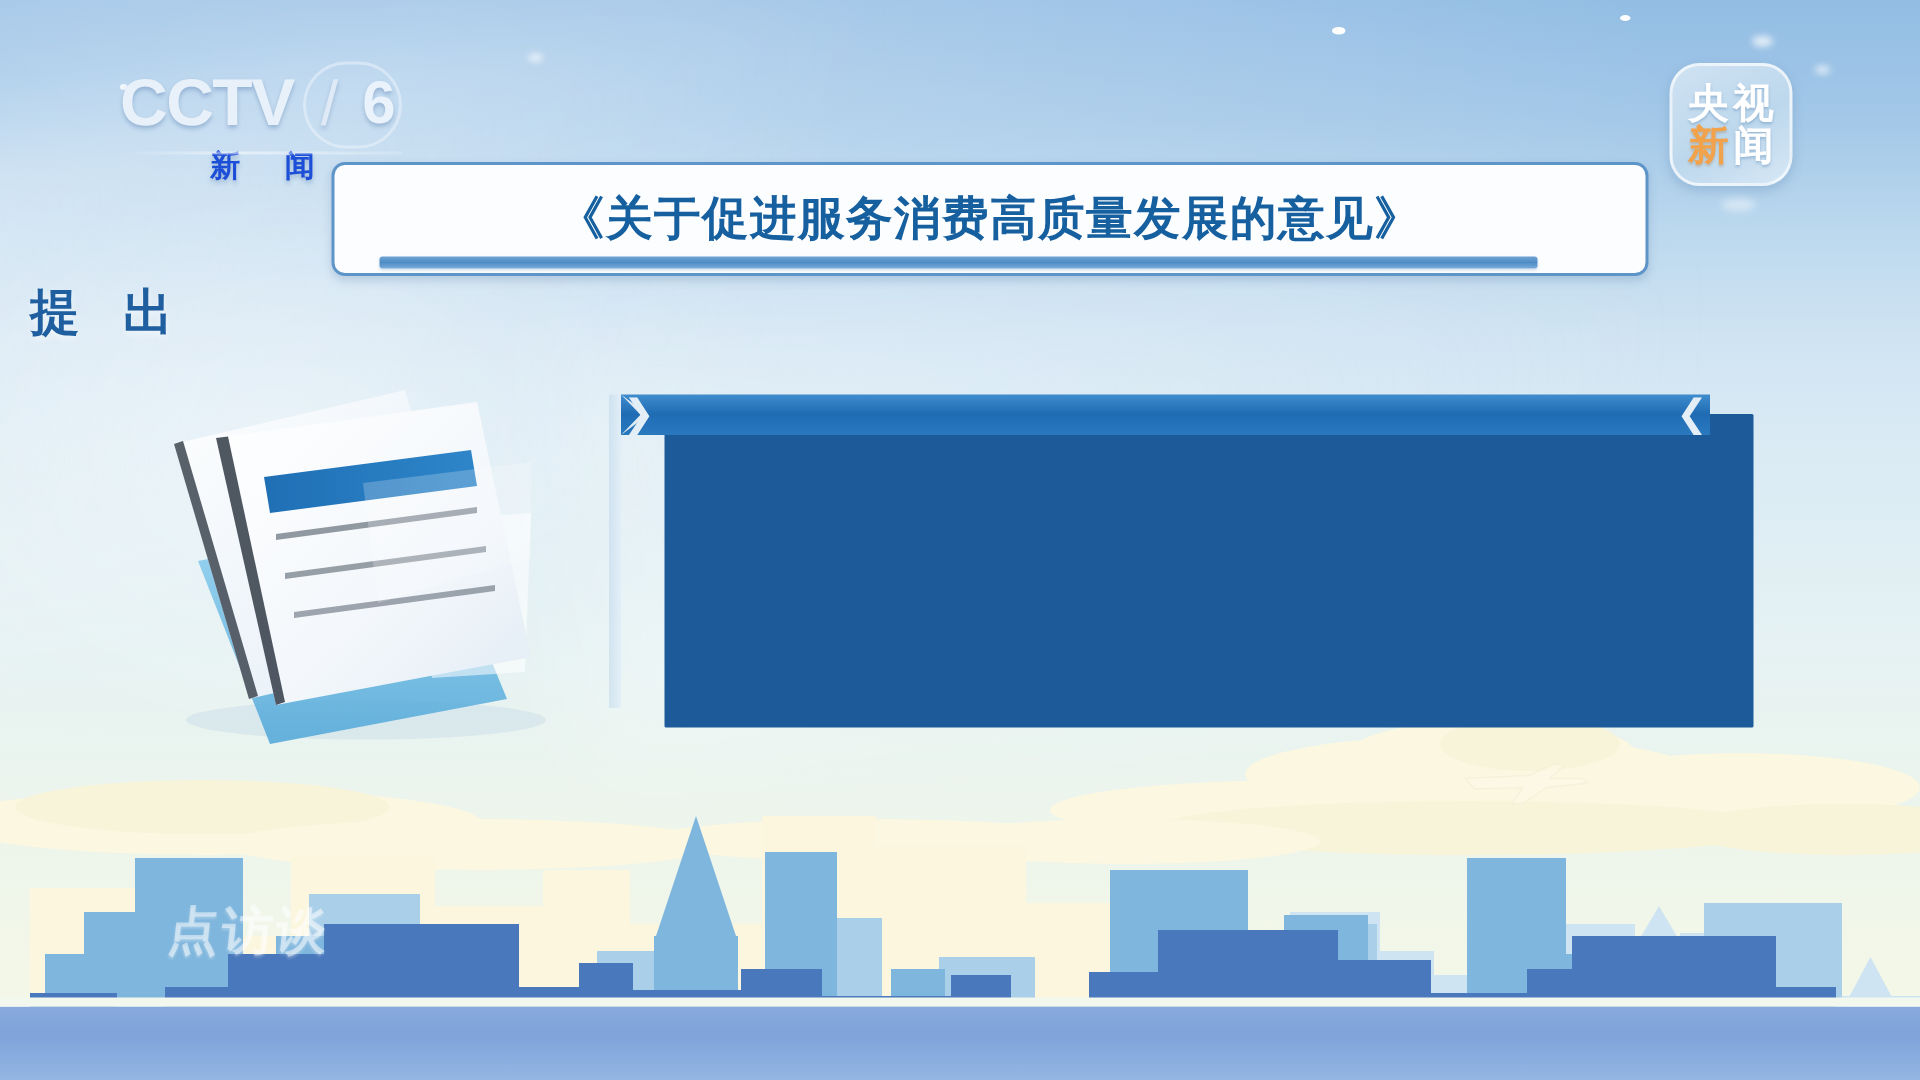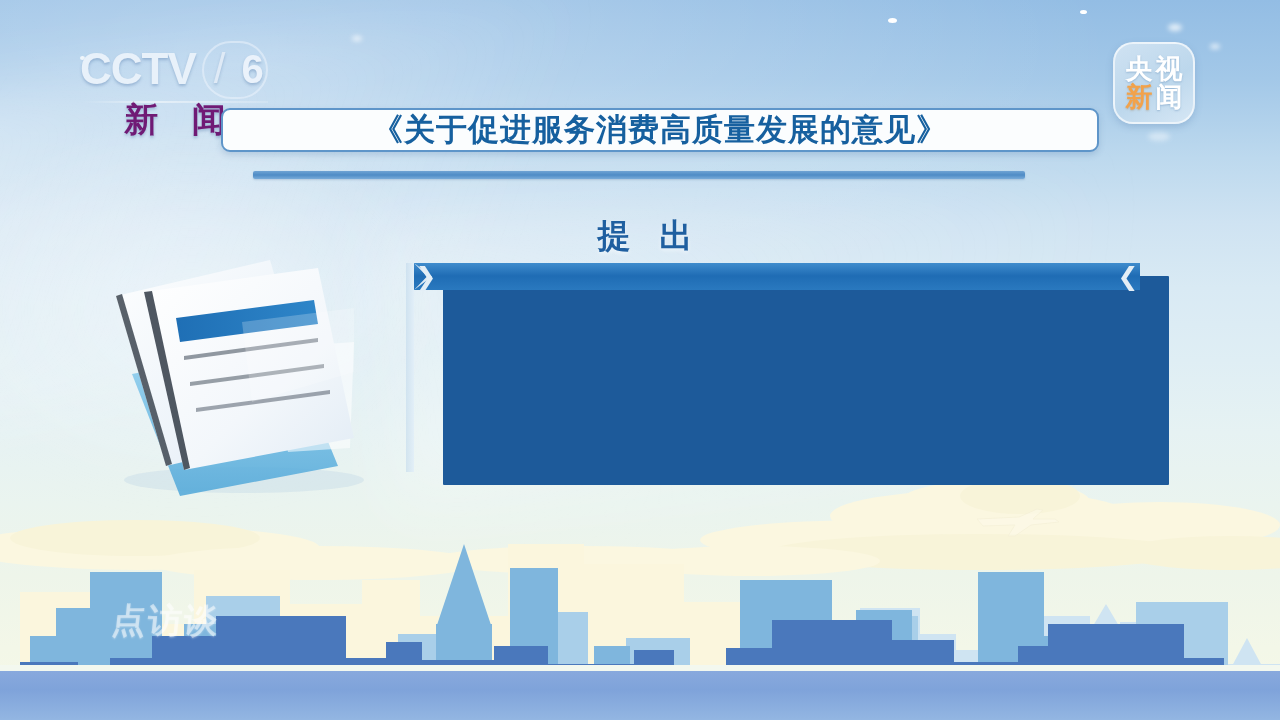--- a/index.html
+++ b/index.html
@@ -111,22 +111,22 @@
   }
   .cctv-13 {
     font-size:40px; font-weight:bold; color:#eaf2fb; line-height:1;
     text-shadow:0 2px 3px rgba(70,110,160,.35);
   }
   .cctv-ring {
     position:absolute; left:122px; top:-4px; width:66px; height:58px;
     border:2.5px solid rgba(235,243,251,.55); border-radius:30px;
   }
   .cctv-sub {
-    margin-top:4px; text-align:center; font-size:34px; font-weight:bold;
-    color:#701a75; letter-spacing:12px; padding-left:12px;
+    margin-top:4px; text-align:center; font-size:20px; font-weight:bold;
+    color:#1d4ed8; letter-spacing:12px; padding-left:12px;
     text-shadow:0 2px 3px rgba(70,110,160,.35);
   }
   .cctv-underline{
     position:absolute; left:2px; top:56px; width:186px; height:2px;
     background:linear-gradient(90deg,rgba(255,255,255,0),rgba(255,255,255,.5) 40%,rgba(255,255,255,.15));
   }
 
   
   .badge {
     position:absolute; left:1113px; top:42px; width:82px; height:82px;
@@ -139,43 +139,42 @@
   }
   .badge-row { display:flex; gap:3px; line-height:1; }
   .bch {
     font-size:27px; font-weight:bold; color:#ffffff;
     text-shadow:0 1px 2px rgba(110,150,190,.55);
   }
   .bch.orange { color:#f2a24a; text-shadow:0 1px 2px rgba(150,110,60,.35); }
 
   
   .titlebox {
-    position:absolute; left:221px; top:108px; width:878px; height:44px;
+    position:absolute; left:221px; top:108px; width:878px; height:76px;
     background:#fbfdfe; border:2px solid #5e95c9; border-radius:9px;
     box-shadow:0 3px 6px rgba(70,110,160,.22);
     display:flex; align-items:center; justify-content:center;
   }
   .titletext {
     font-size:31px; font-weight:bold; color:#16609f;
     letter-spacing:1px; white-space:nowrap;
   }
   .titlebar-under {
     position:absolute; left:253px; top:171px; width:772px; height:8px;
     background:linear-gradient(180deg,#6fa3d4 0%,#4f8cc6 50%,#79abd9 100%);
     border-radius:2px;
     box-shadow:0 1px 2px rgba(70,110,160,.25);
   }
 
   
   .tichu {
-    position:absolute; left:0; right:0; top:186px; text-align:center;
+    position:absolute; left:0; right:0; top:186px; text-align:left;
     font-size:33px; font-weight:bold; color:#1f5fa0; letter-spacing:10px;
     padding-left:20px;
     text-shadow:0 2px 4px rgba(255,255,255,.55);
-    margin-top:28px;
   }
 
   
   .docart { position:absolute; left:92px; top:252px; width:300px; height:250px; }
 
   
   .panel-shadow {
     position:absolute; left:443px; top:276px; width:726px; height:209px;
     background:#1d5a9a; border-radius:1px;
   }

